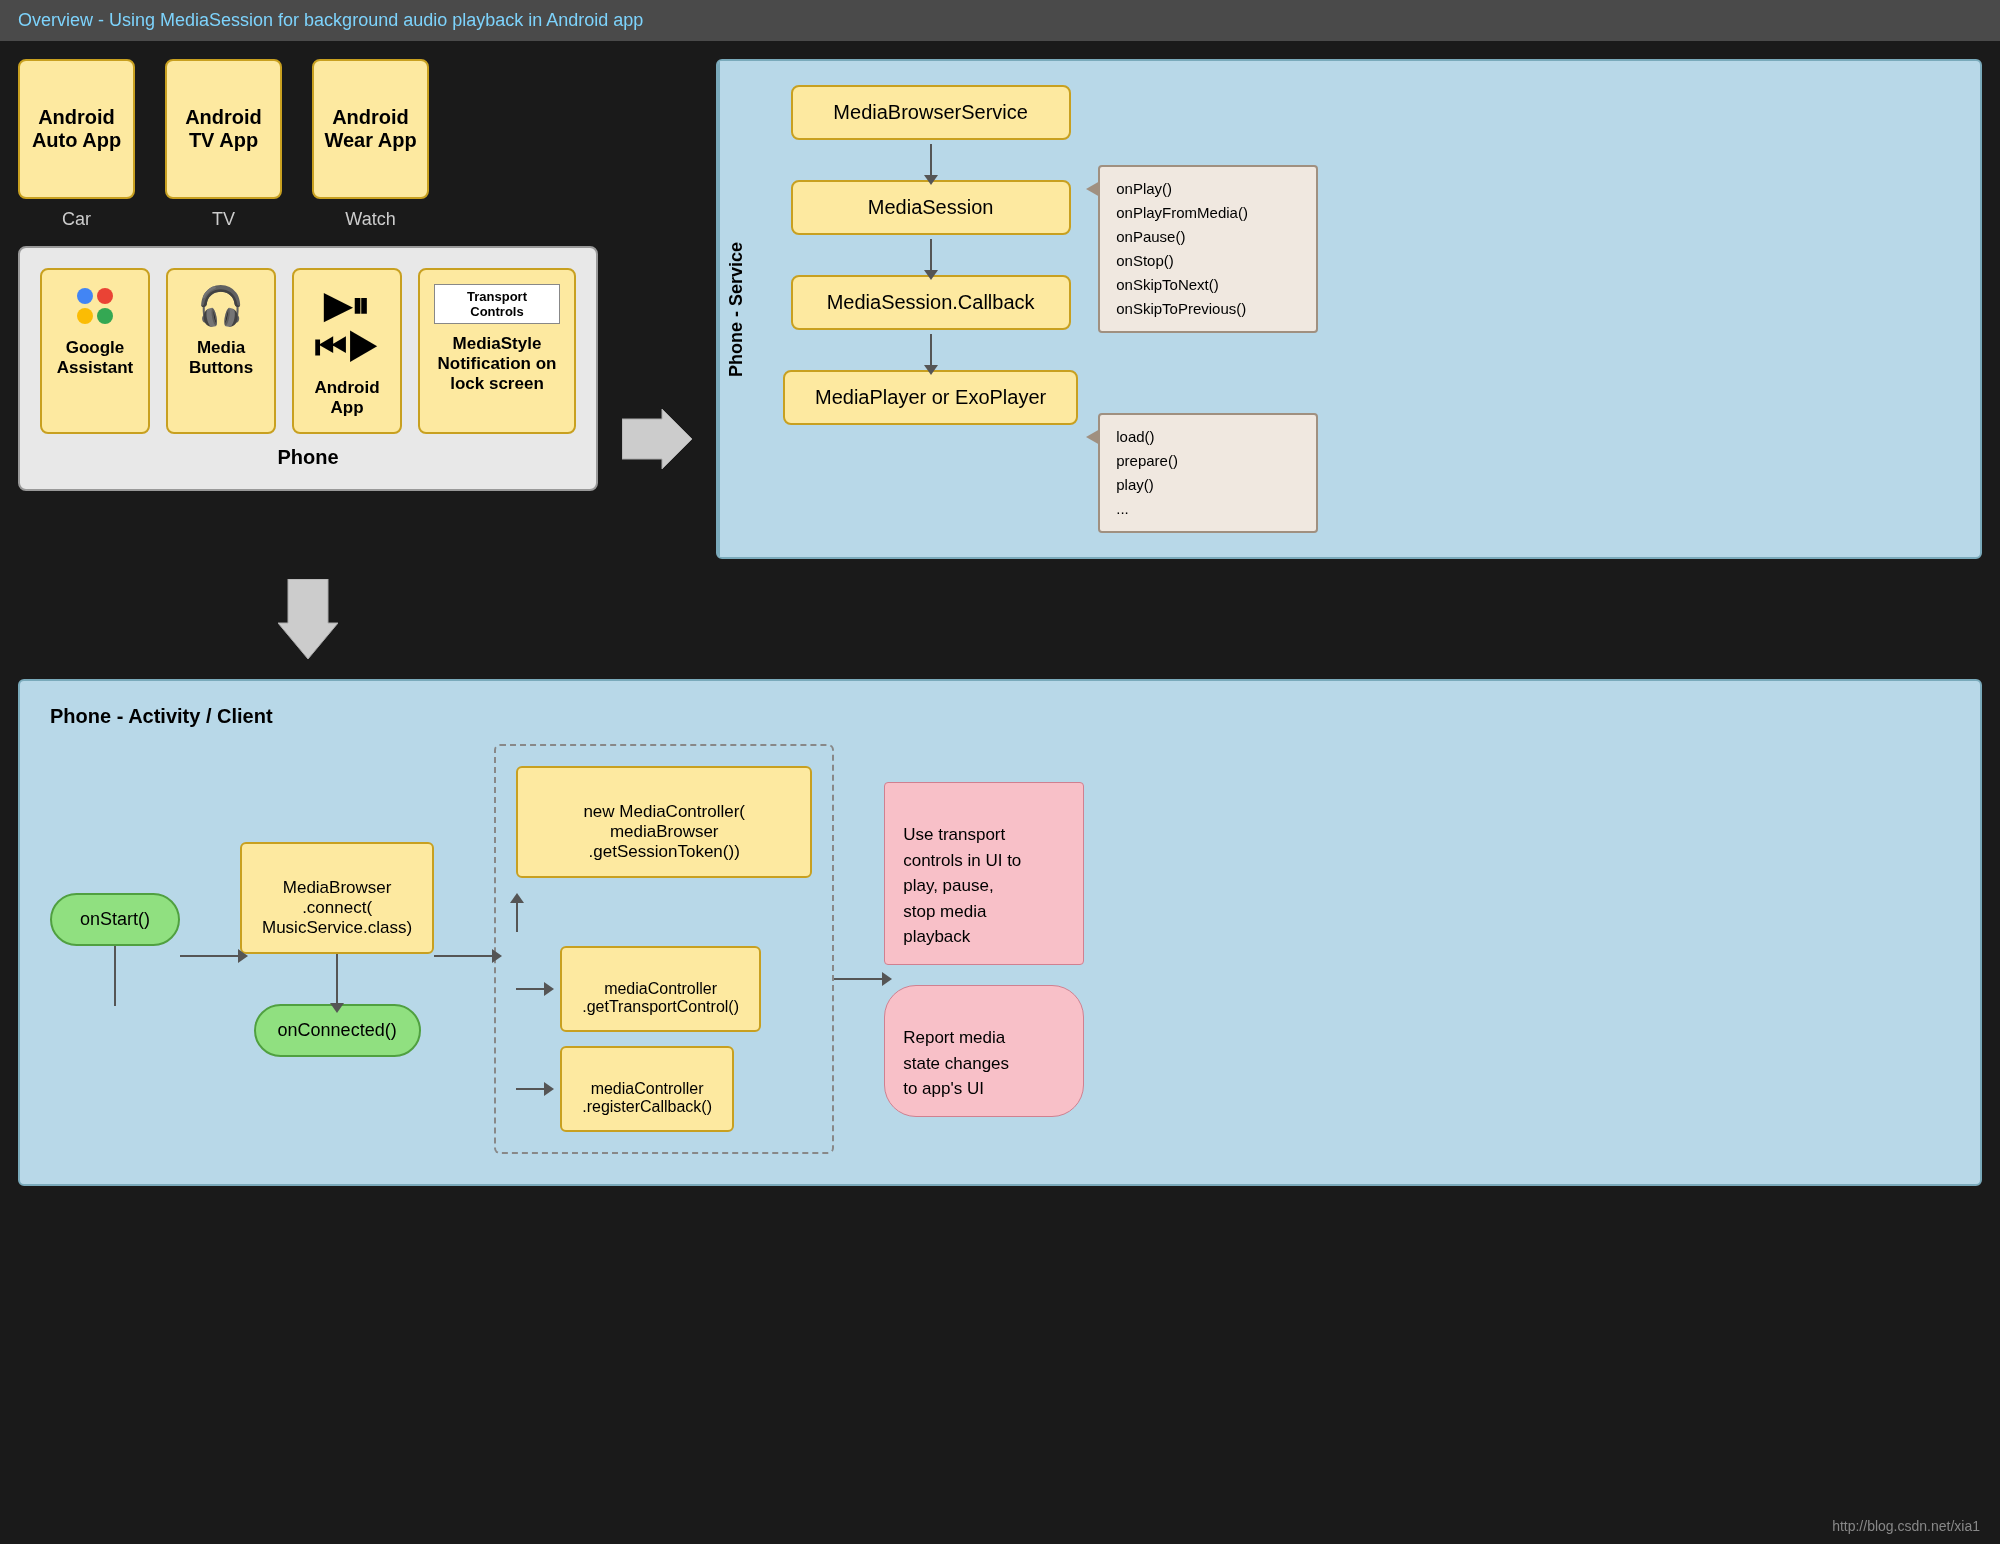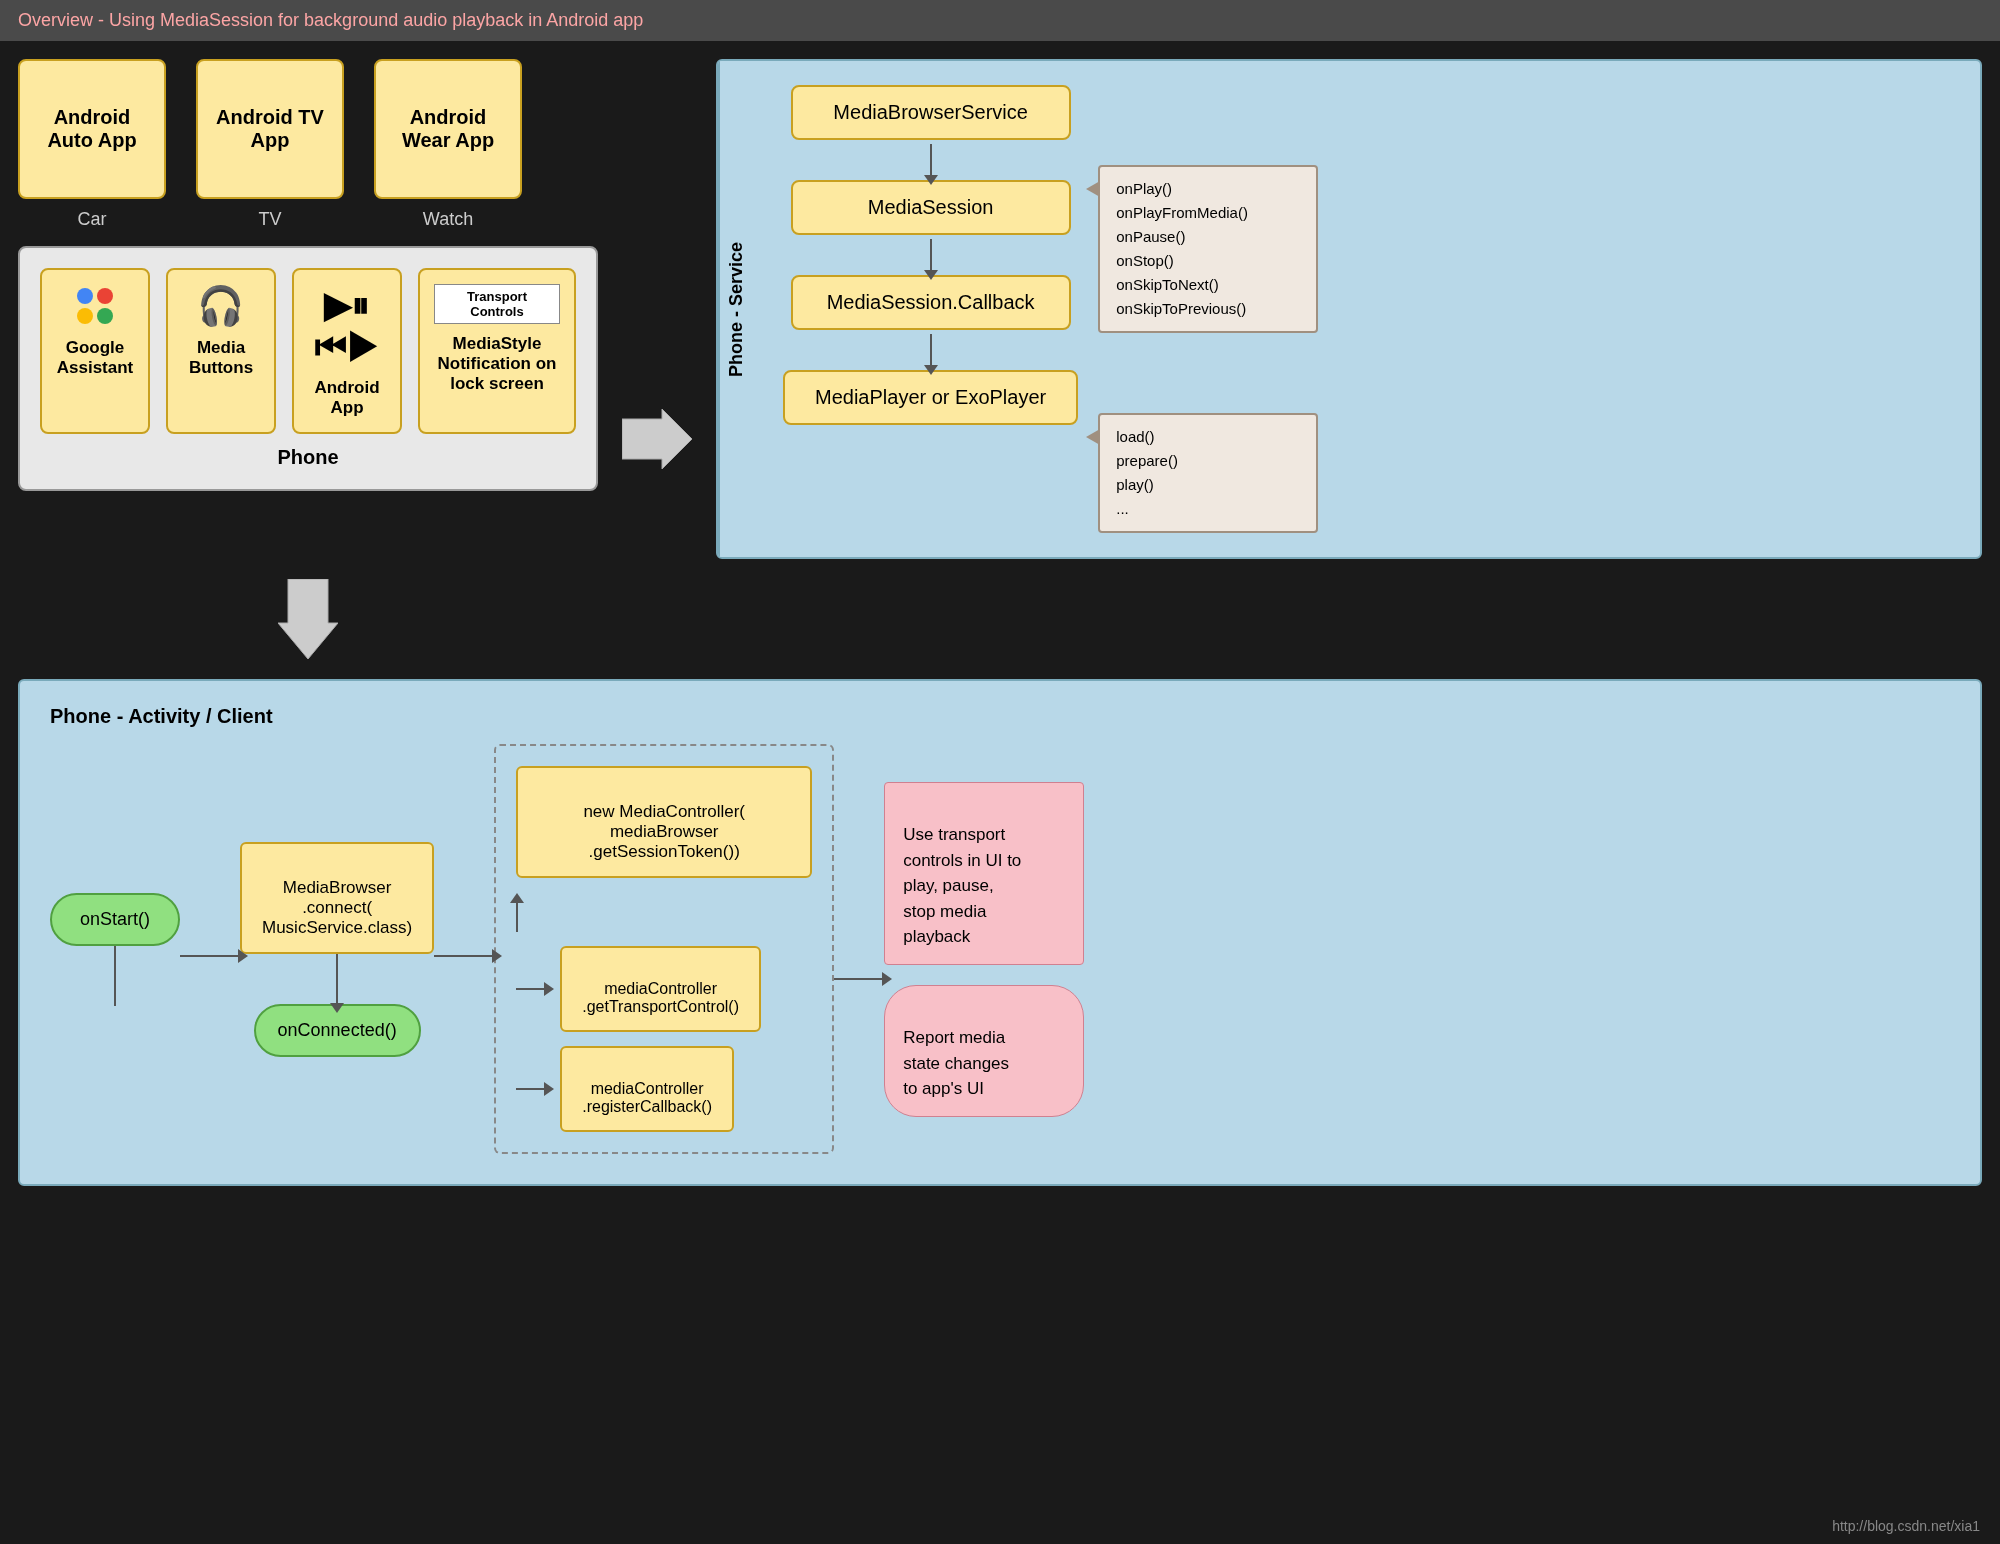--- a/index.html
+++ b/index.html
@@ -6,21 +6,21 @@
     body {
       background: #1a1a1a;
       font-family: Arial, sans-serif;
       width: 2000px;
       min-height: 1544px;
       color: #000;
     }
 
     .title-bar {
       background: #4a4a4a;
-      color: #fca5a5;
+      color: #7dd3fc;
       padding: 10px 18px;
       font-size: 18px;
       font-weight: normal;
     }
 
     .main-content {
       padding: 18px;
       display: flex;
       flex-direction: column;
       gap: 16px;
@@ -39,21 +39,21 @@
       display: flex;
       flex-direction: column;
       align-items: center;
       gap: 10px;
     }
 
     .device-card {
       background: #fde9a0;
       border: 2px solid #c8a020;
       border-radius: 8px;
-      width: 148px;
+      width: 117px;
       height: 140px;
       display: flex;
       align-items: center;
       justify-content: center;
       text-align: center;
       font-size: 20px;
       font-weight: bold;
       padding: 10px;
     }
 

